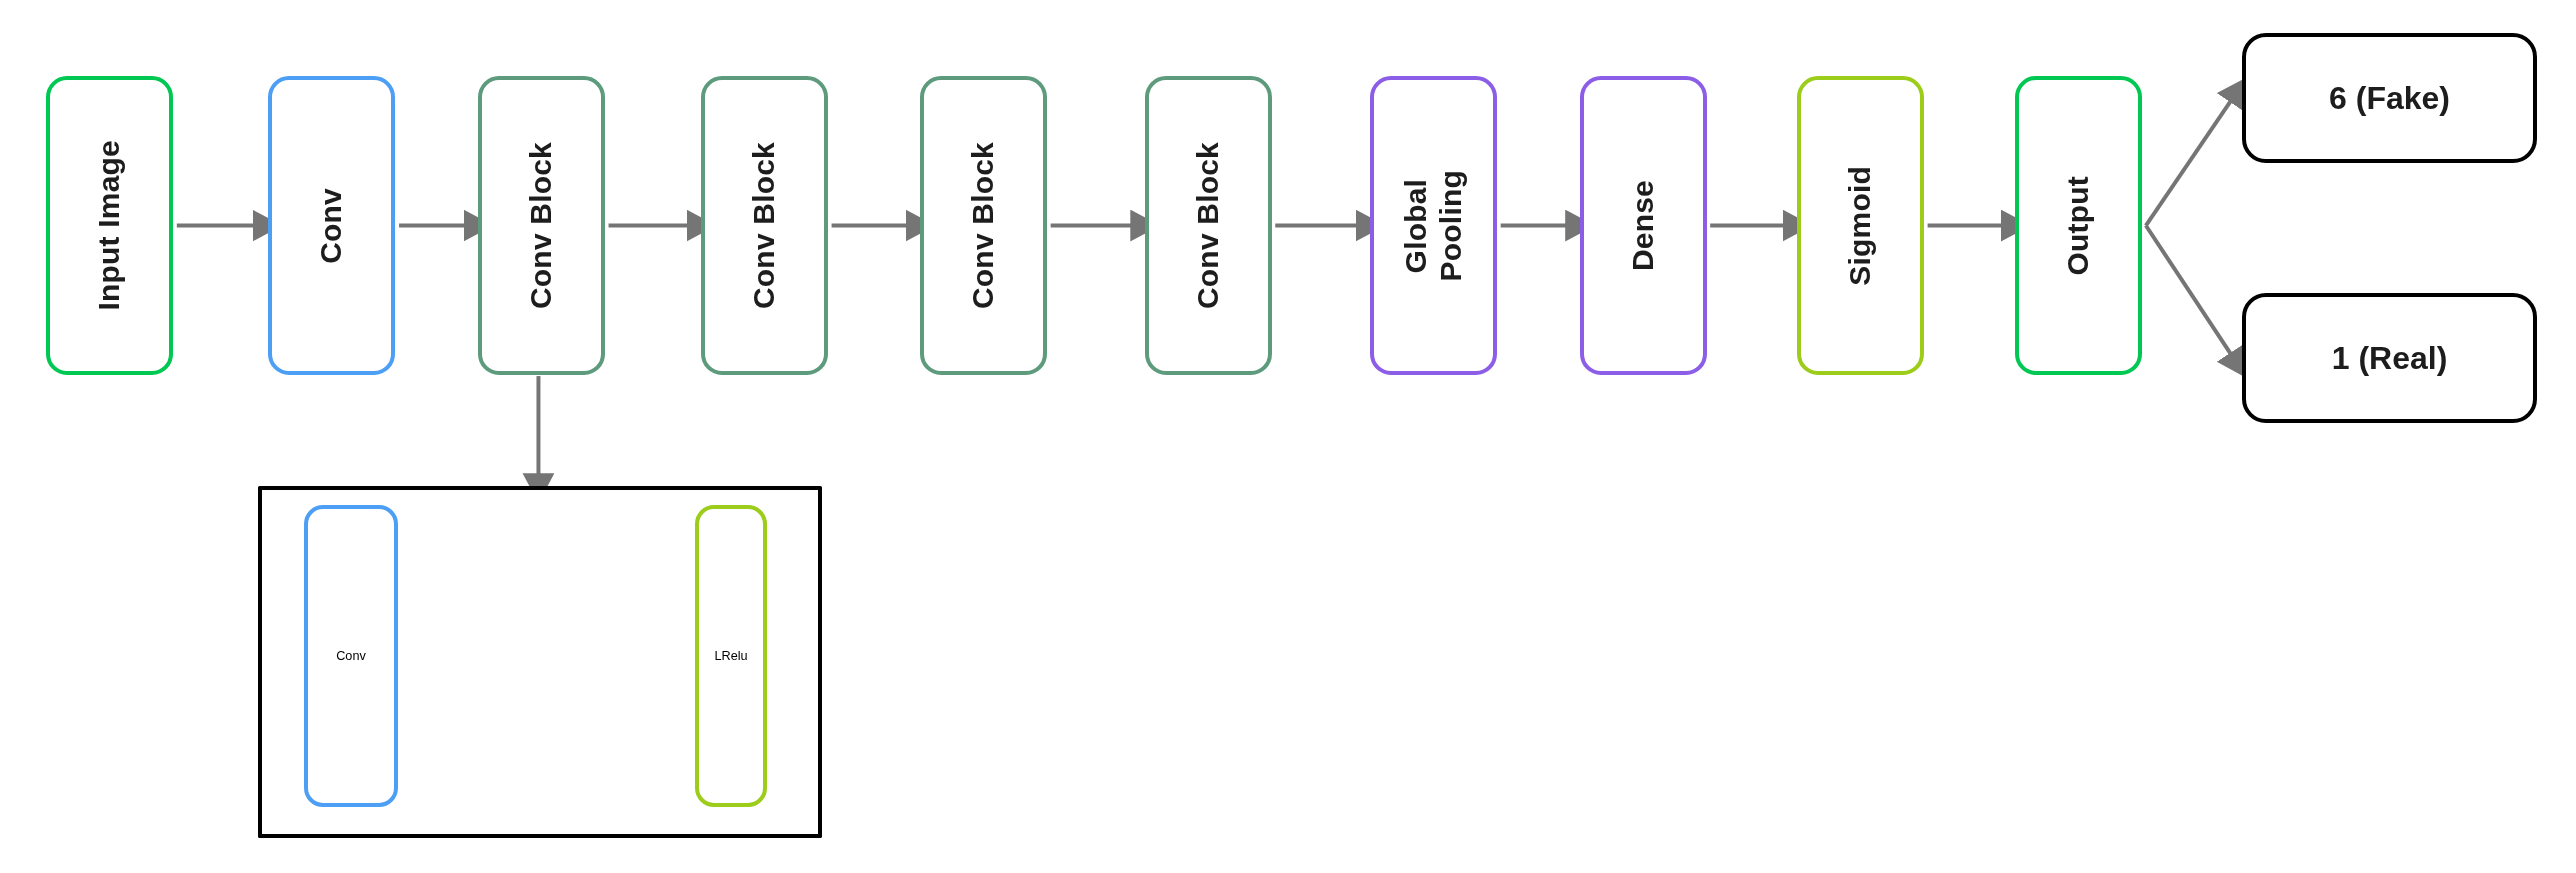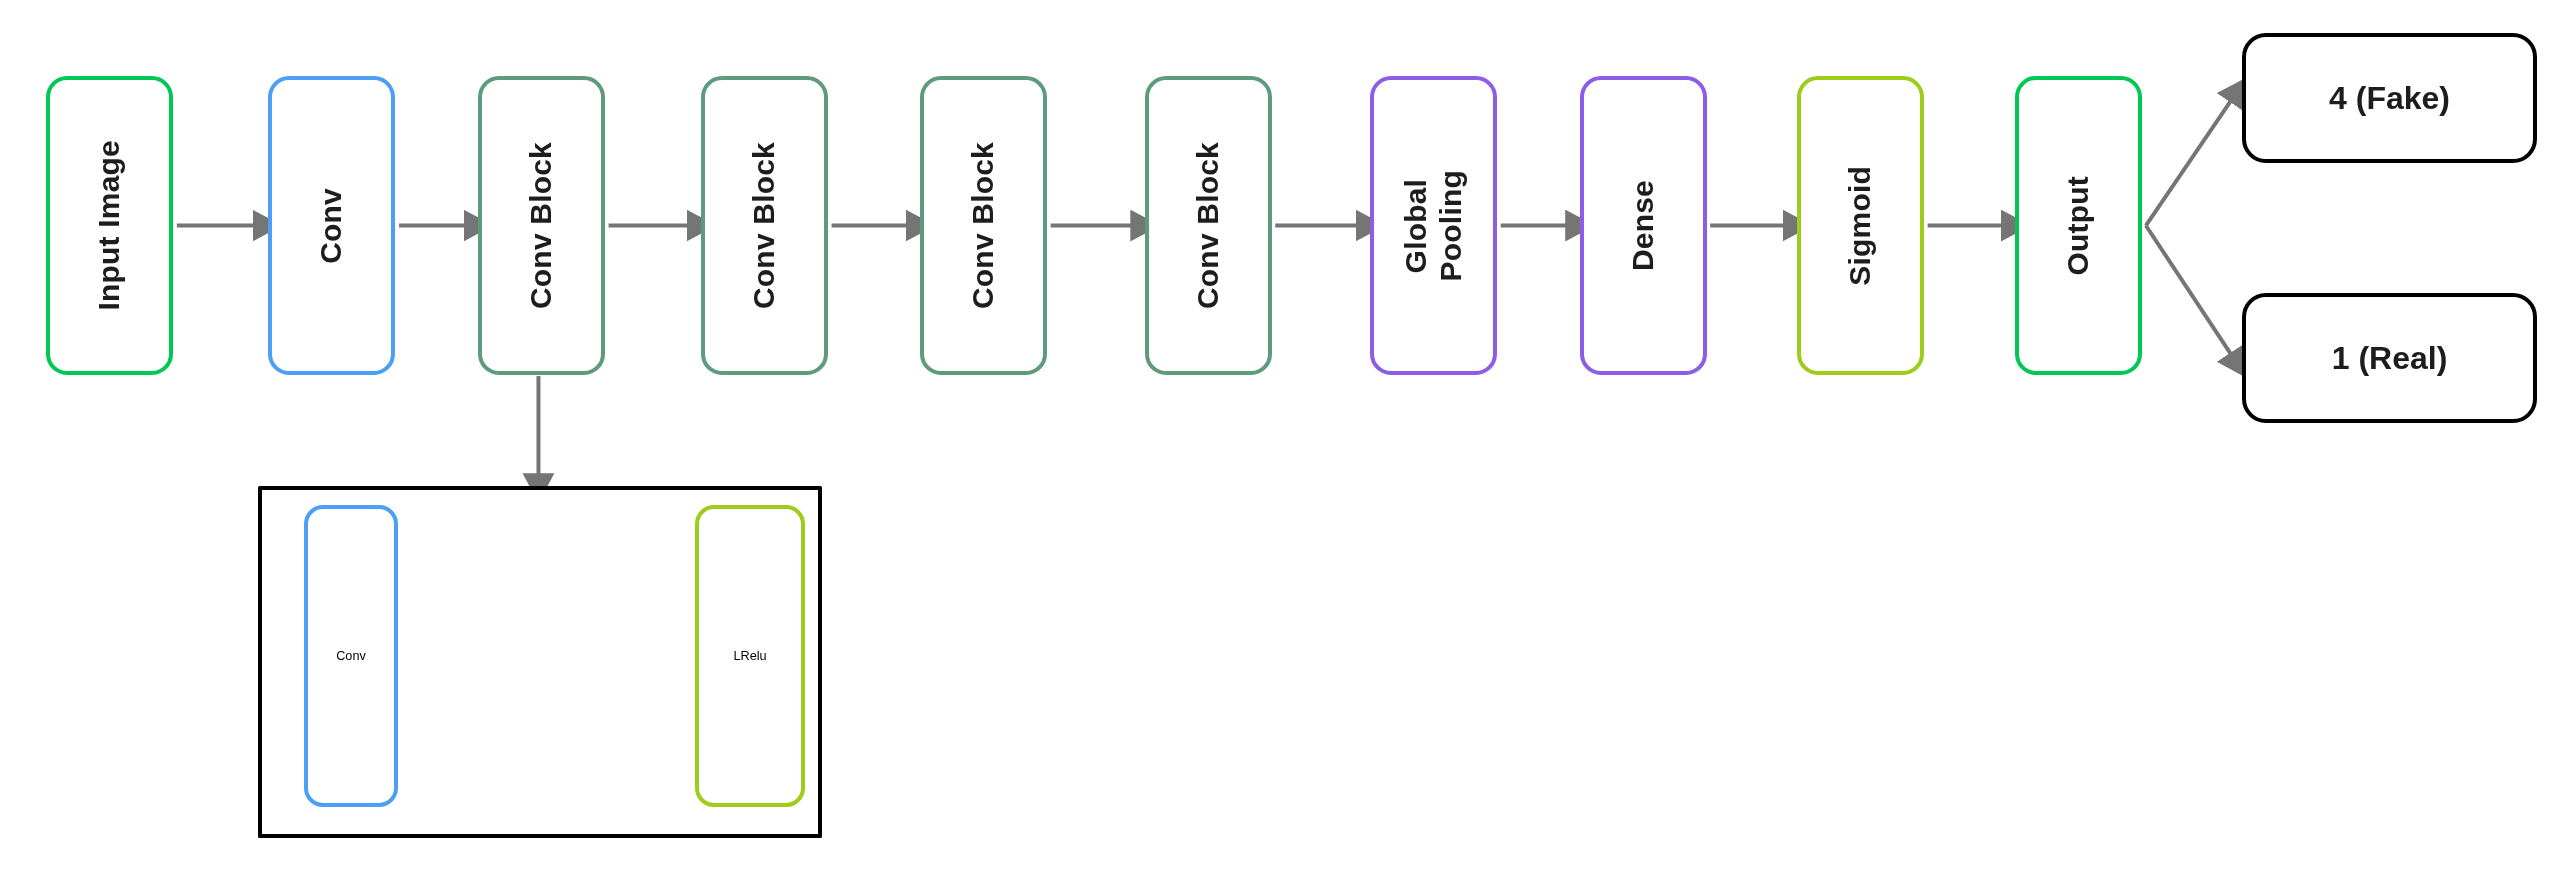--- a/index.html
+++ b/index.html
@@ -154,34 +154,34 @@
 
   <div class="node" style="left:1797px; top:76px; width:127px; height:299px; border-width:4.8px; border-color:#9BCD1A;">
     <span class="vlabel">Sigmoid</span>
   </div>
 
   <div class="node" style="left:2015px; top:76px; width:127px; height:299px; border-width:4.8px; border-color:#00C853;">
     <span class="vlabel">Output</span>
   </div>
 
   <div class="node" style="left:2242px; top:33px; width:295px; height:130px; border-width:4px; border-color:#000000; border-radius:24px;">
-    <span class="hlabel">4 (Fake)</span>
+    <span class="hlabel">6 (Fake)</span>
   </div>
 
   <div class="node" style="left:2242px; top:293px; width:295px; height:130px; border-width:4px; border-color:#000000; border-radius:24px;justify-content:center;">
     <span class="hlabel">1 (Real)</span>
   </div>
 
   <div id="detail-box" style="left:258px; top:486px; width:564px; height:352px;">
 
     <div class="subnode" style="left:42px; top:15px; width:94px; height:302px; border-width:4.8px; border-color:#4D9FF5;">
       <span class="vlabel">Conv</span>
     </div>
 
 
-    <div class="subnode" style="left:433px; top:15px; width:110px; height:302px; border-width:4.8px; border-color:#9BCD1A;">
+    <div class="subnode" style="left:433px; top:15px; width:72px; height:302px; border-width:4.8px; border-color:#9BCD1A;">
       <span class="vlabel">LRelu</span>
     </div>
 
   </div>
 
 </div>
 
 
 </body></html>

